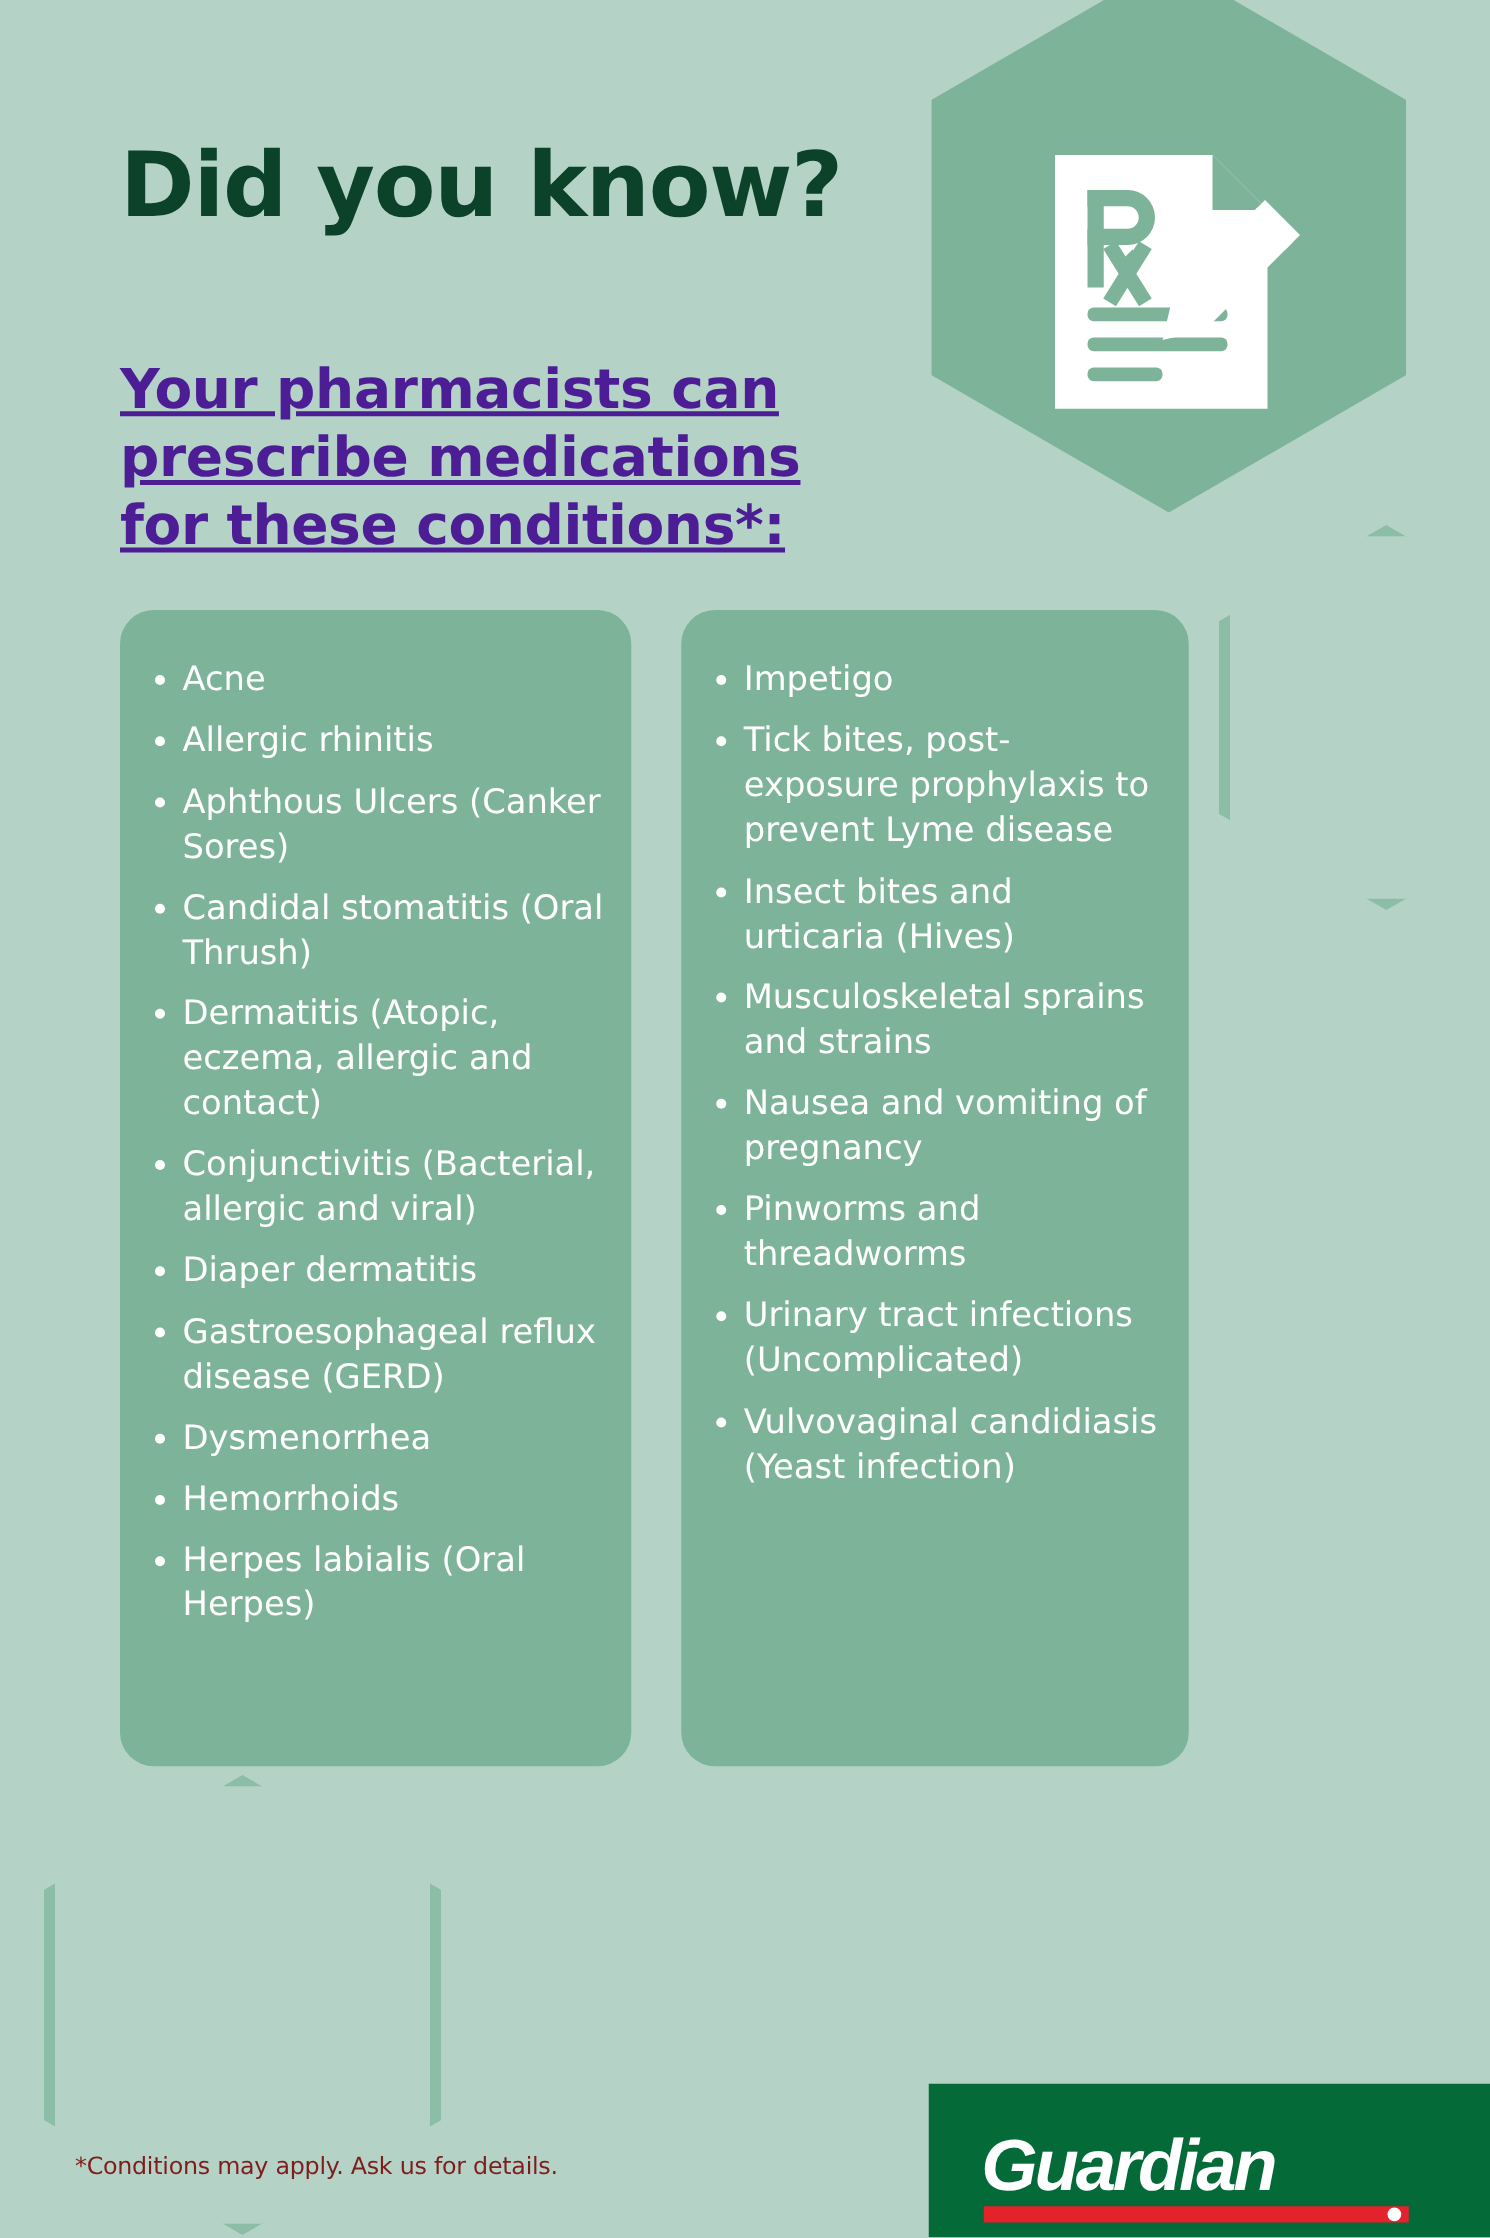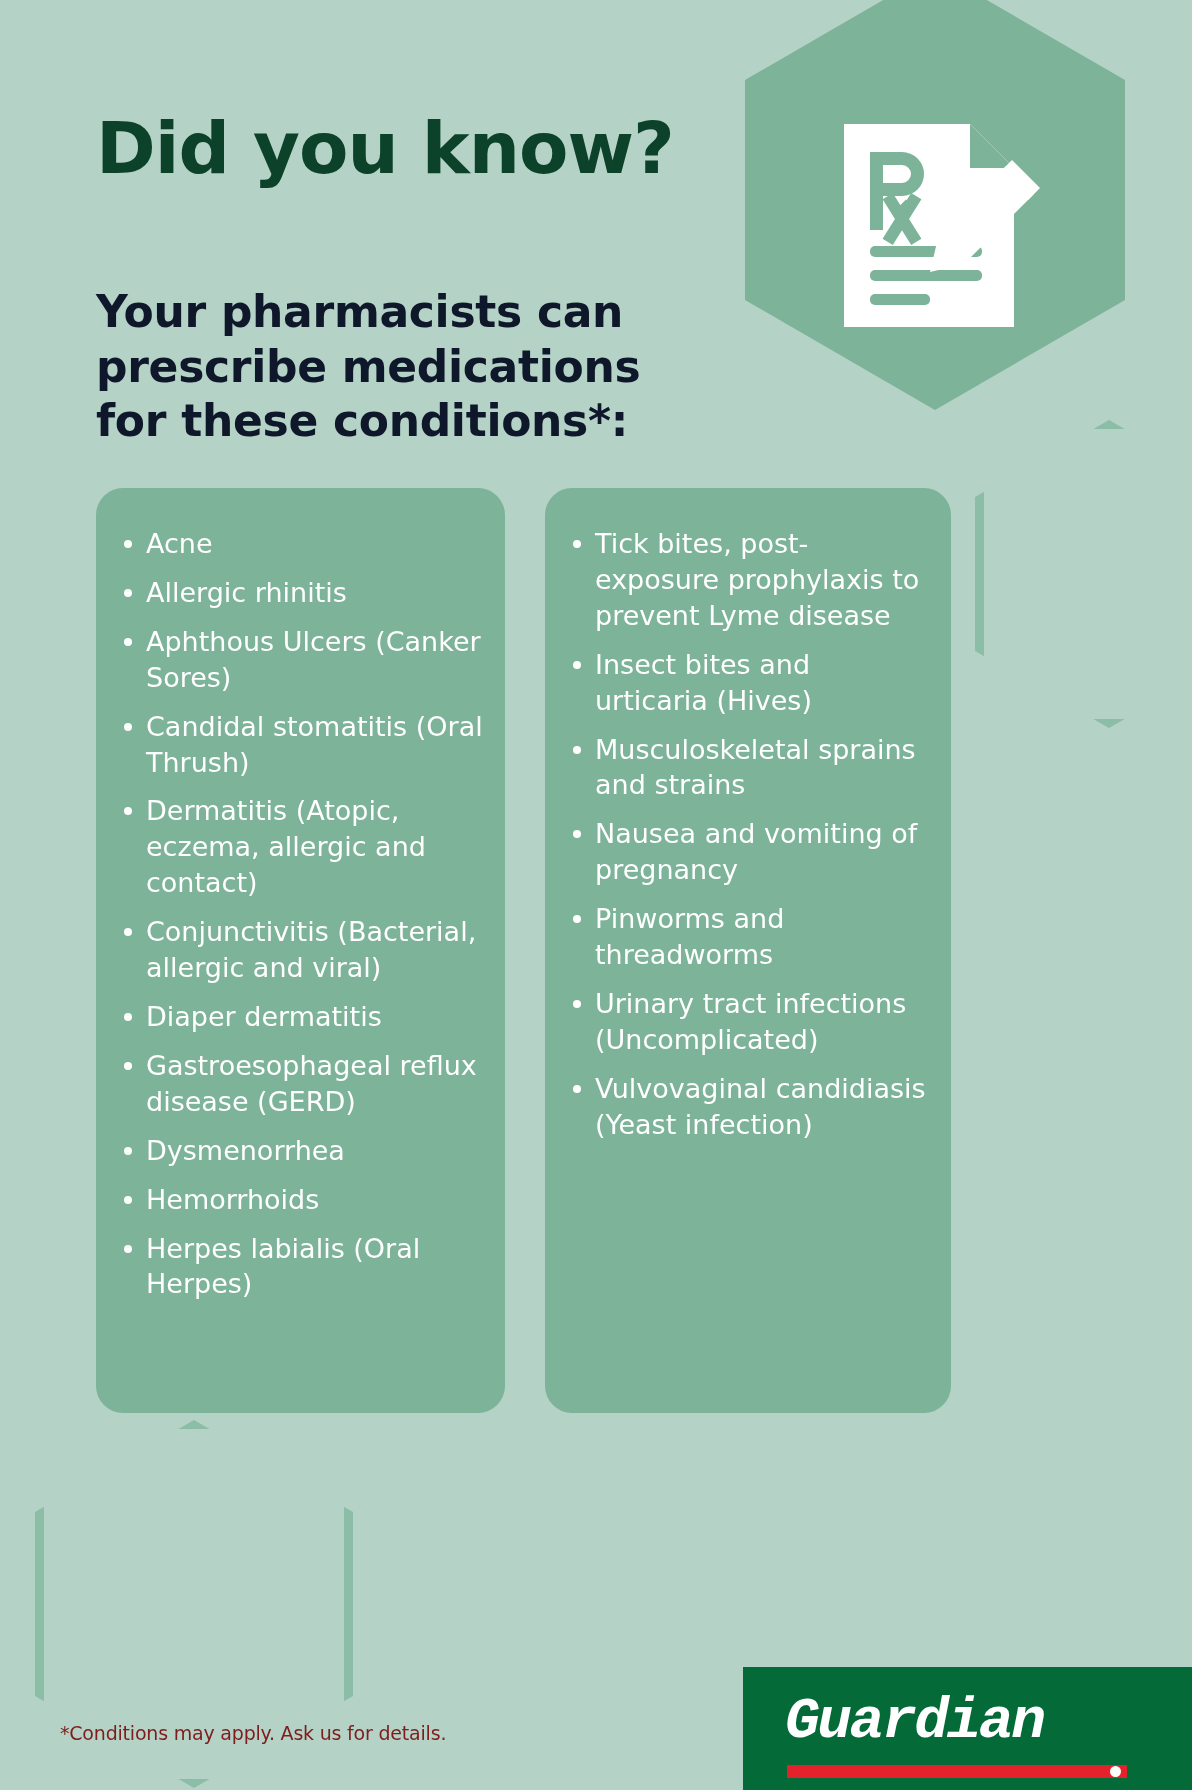--- a/index.html
+++ b/index.html
@@ -62,23 +62,24 @@
     color: #0b4229;
     letter-spacing: -1px;
   }
   .subhead {
     position: absolute;
     left: 96px;
     top: 285px;
     font-size: 44px;
     line-height: 1.24;
     font-weight: bold;
-    color: #0f172a;
+    color: #4c1d95;
     letter-spacing: -0.3px;
     width: 600px;
+    text-decoration: underline;
   }
 
   
   .panel {
     position: absolute;
     background: #7cb399;
     top: 488px;
     height: 925px;
     border-radius: 27px;
   }
@@ -133,23 +134,23 @@
     position: absolute;
     left: 743px;
     top: 1667px;
     width: 449px;
     height: 123px;
     background: #046a38;
   }
   .logo-word {
     position: absolute;
     left: 42px;
-    top: 22px;
+    top: 32px;
     color: #ffffff;
-    font-family: Liberation Mono, monospace;
+    font-family: Liberation Sans, sans-serif;
     font-weight: bold;
     font-size: 58px;
     letter-spacing: -2.5px;
     font-style: italic;
     transform: skewX(0deg);
   }
   .logo-bar {
     position: absolute;
     left: 44px;
     top: 98px;
@@ -222,20 +223,21 @@
       <li>Diaper dermatitis</li>
       <li>Gastroesophageal reflux disease (GERD)</li>
       <li>Dysmenorrhea</li>
       <li>Hemorrhoids</li>
       <li>Herpes labialis (Oral Herpes)</li>
     </ul>
   </div>
 
   <div class="panel panel-right">
     <ul class="cond-list">
+      <li>Impetigo</li>
       <li>Tick bites, post-exposure prophylaxis to prevent Lyme disease</li>
       <li>Insect bites and urticaria (Hives)</li>
       <li>Musculoskeletal sprains and strains</li>
       <li>Nausea and vomiting of pregnancy</li>
       <li>Pinworms and threadworms</li>
       <li>Urinary tract infections (Uncomplicated)</li>
       <li>Vulvovaginal candidiasis (Yeast infection)</li>
     </ul>
   </div>
 

